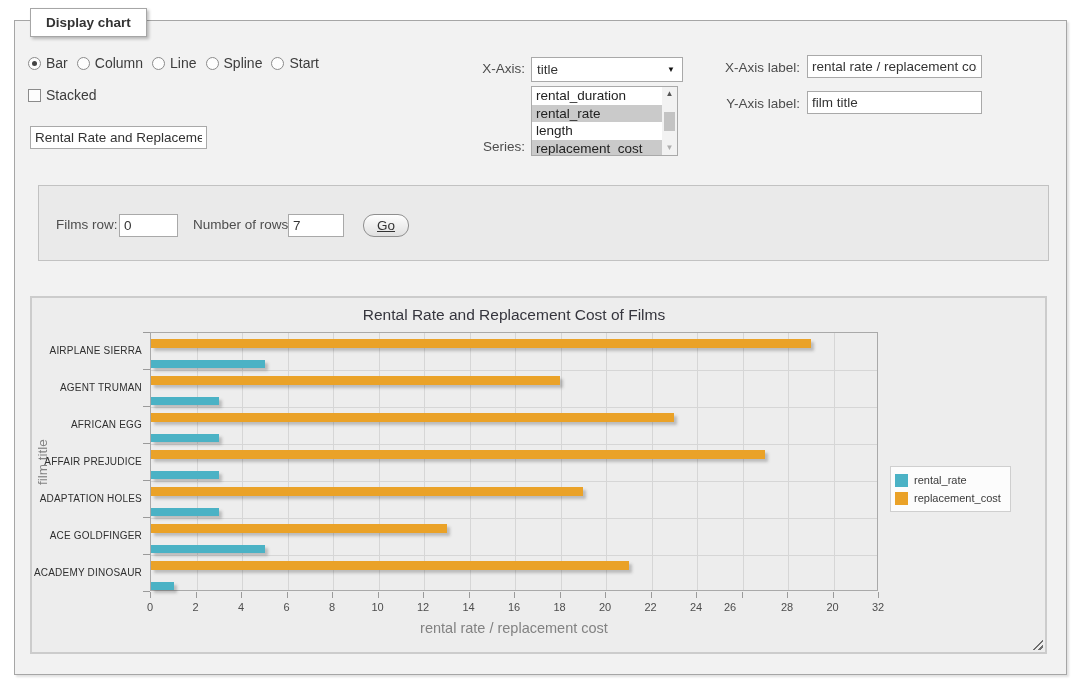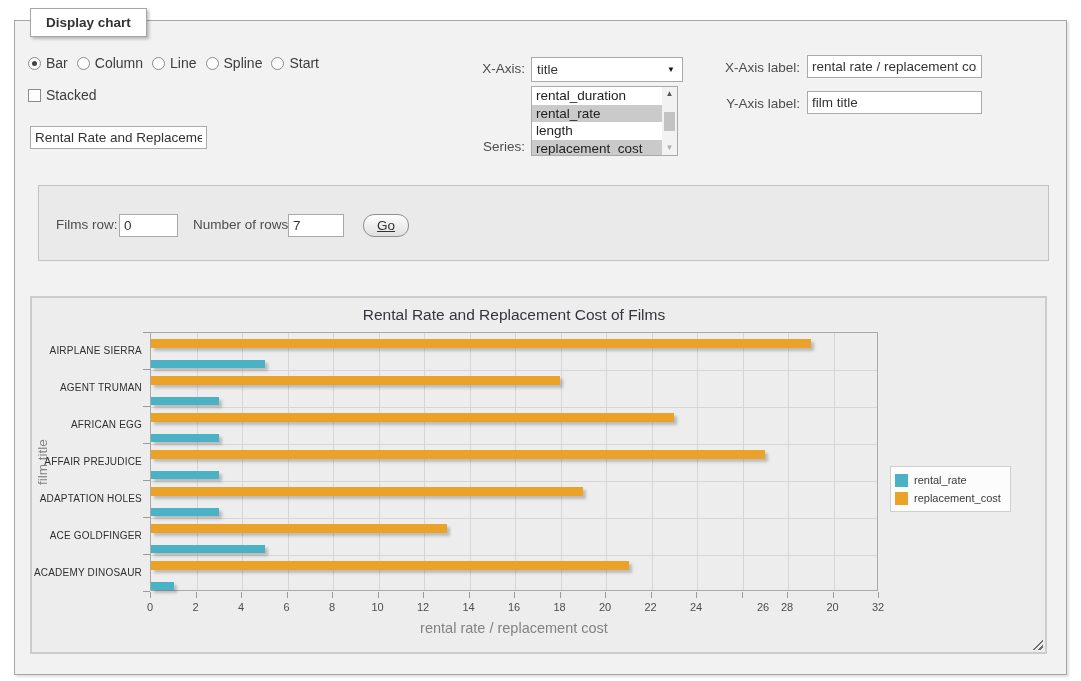--- a/index.html
+++ b/index.html
@@ -246,21 +246,21 @@
       <div class="xtick-label" style="left:467px">16</div>
       <div class="xtick" style="left:527.5px"></div>
       <div class="xtick-label" style="left:512.5px">18</div>
       <div class="xtick" style="left:573px"></div>
       <div class="xtick-label" style="left:558px">20</div>
       <div class="xtick" style="left:618.5px"></div>
       <div class="xtick-label" style="left:603.5px">22</div>
       <div class="xtick" style="left:664px"></div>
       <div class="xtick-label" style="left:649px">24</div>
       <div class="xtick" style="left:709.5px"></div>
-      <div class="xtick-label" style="left:716px">26</div>
+      <div class="xtick-label" style="left:683px">26</div>
       <div class="xtick" style="left:755px"></div>
       <div class="xtick-label" style="left:740px">28</div>
       <div class="xtick" style="left:800.5px"></div>
       <div class="xtick-label" style="left:785.5px">20</div>
       <div class="xtick" style="left:846px"></div>
       <div class="xtick-label" style="left:831px">32</div>
     </div>
 </div>
 
 </body></html>

